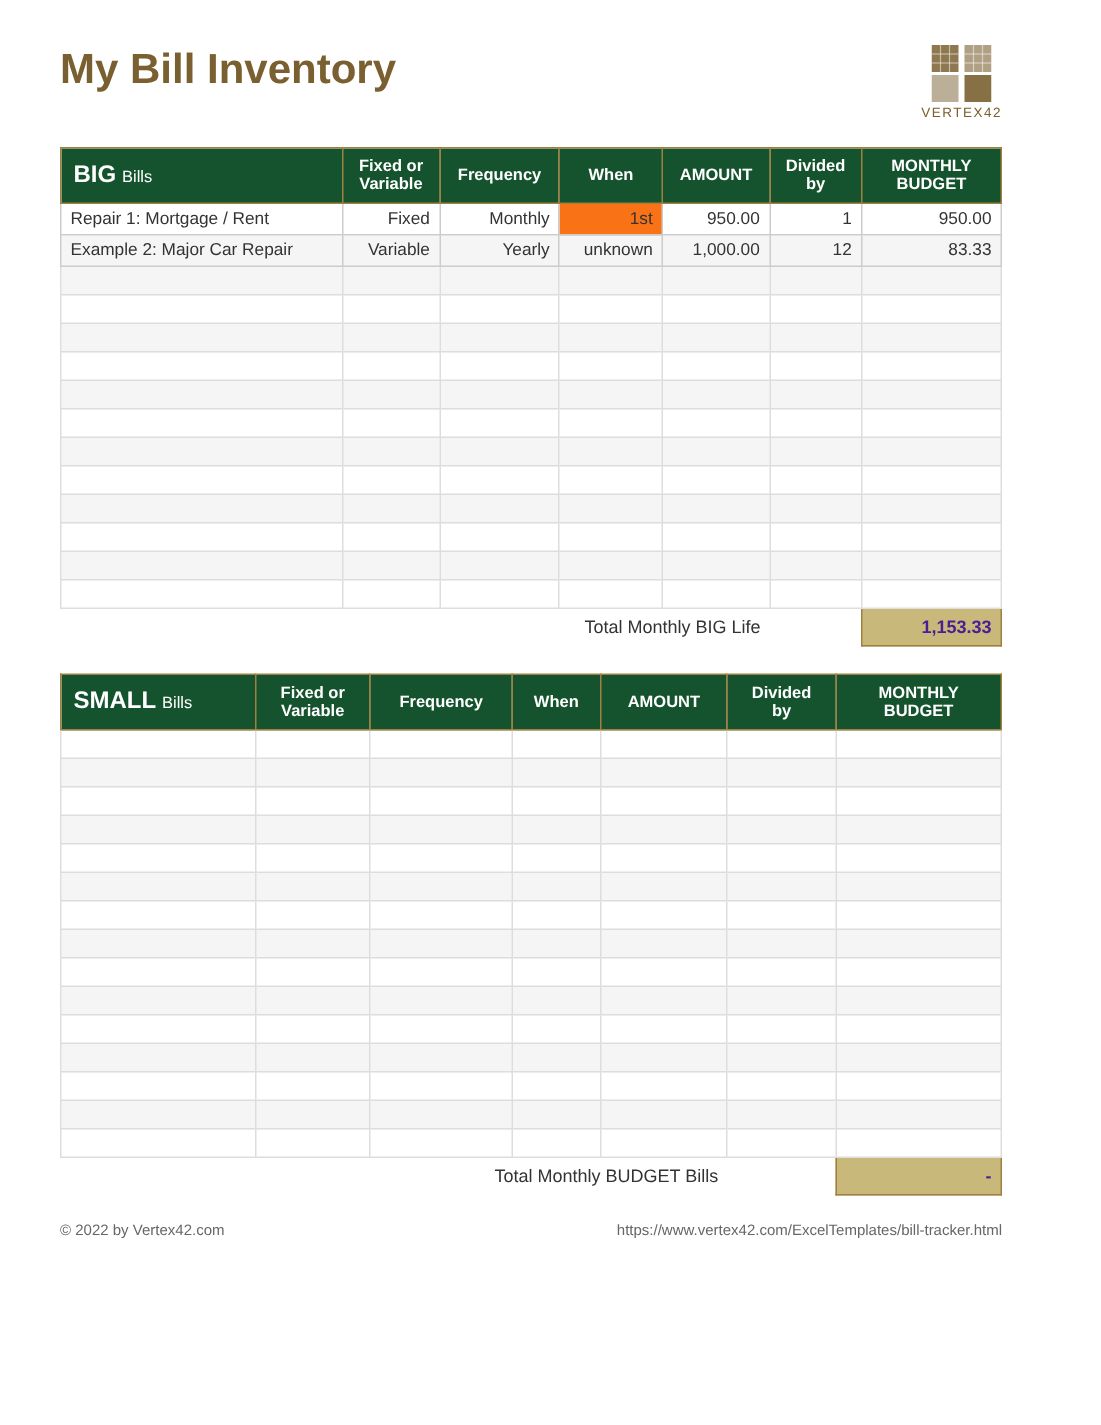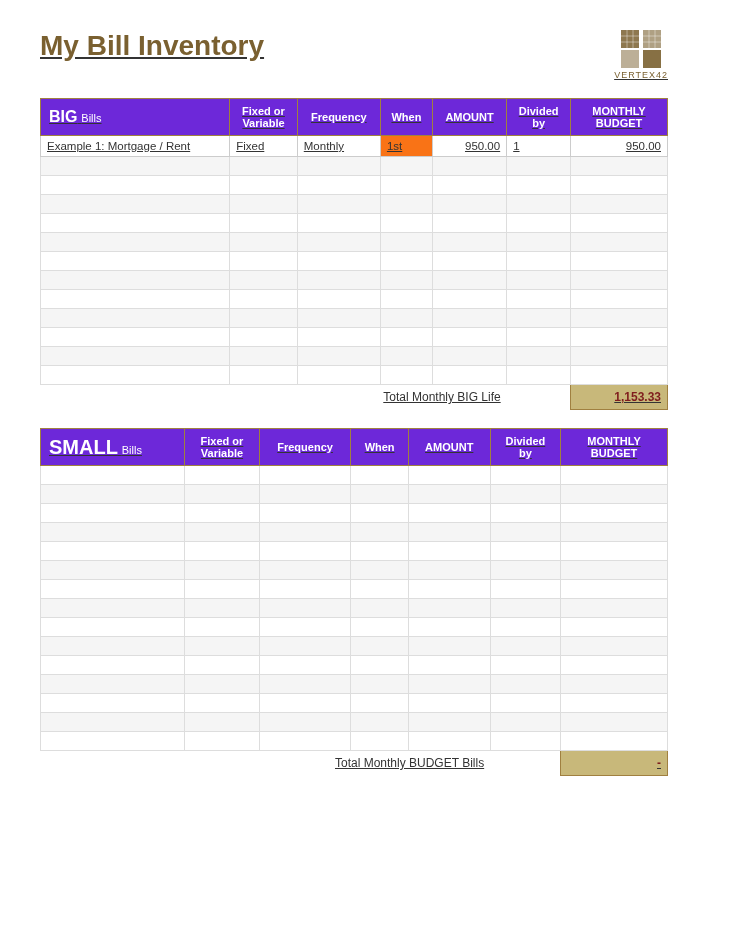--- a/index.html
+++ b/index.html
@@ -9,21 +9,20 @@
       width: 734px;
       min-height: 950px;
       padding: 0;
       color: #333;
     }
     .page {
       width: 708px;
       min-height: 950px;
       background: #fff;
       padding: 30px 40px 20px 40px;
-      text-decoration: underline;
     }
     .header {
       display: flex;
       justify-content: space-between;
       align-items: flex-start;
       margin-bottom: 18px;
     }
     .page-title {
       font-size: 28px;
       font-weight: bold;
@@ -48,75 +47,75 @@
     
     .section {
       margin-bottom: 18px;
     }
     table {
       width: 100%;
       border-collapse: collapse;
       font-size: 12px;
     }
     .header-row th {
-      background-color: #6d28d9;
+      background-color: #14532d;
       color: #fff;
       padding: 6px 6px;
       text-align: center;
       font-weight: bold;
       border: 1px solid #a08040;
       vertical-align: middle;
       font-size: 11px;
     }
     .header-row th.bills-col {
       text-align: left;
       font-size: 14px;
       padding-left: 8px;
     }
     .header-row th .big-label {
       font-size: 16px;
       font-weight: bold;
     }
     .header-row th .small-label {
-      font-size: 20px;
+      font-size: 16px;
       font-weight: bold;
     }
     .header-row th .bills-text {
       font-size: 11px;
       font-weight: normal;
     }
     table tbody tr td {
       border: 1px solid #ccc;
       padding: 4px 6px;
       font-size: 11.5px;
       height: 20px;
       background: #fff;
     }
     table tbody tr:nth-child(even) td {
       background: #f5f5f5;
     }
-    td.center { text-align: left; }
+    td.center { text-align: right; }
     td.right { text-align: right; }
     td.bills-name { text-align: left; }
 
     .total-row td {
       background: #fff !important;
       border: none !important;
       text-align: right;
       font-size: 12px;
       padding: 5px 6px;
     }
     .total-row td.total-label {
       font-weight: normal;
       color: #333;
     }
     .total-row td.total-value {
       background: #c8b87a !important;
       font-weight: bold;
-      color: #7f1d1d;
+      color: #4c1d95;
       border: 1px solid #a08040 !important;
       min-width: 80px;
       text-align: right;
       padding-right: 6px;
     }
 
     .footer {
       display: flex;
       justify-content: space-between;
       margin-top: 12px;
@@ -173,27 +172,36 @@
           <th>Fixed or<br>Variable</th>
           <th>Frequency</th>
           <th>When</th>
           <th>AMOUNT</th>
           <th>Divided<br>by</th>
           <th>MONTHLY<br>BUDGET</th>
         </tr>
       </thead>
       <tbody id="big-bills-body">
           <tr class="data-row">
-      <td class="bills-name" style="background:#fff">Example 1: Mortgage / Rent</td>
+      <td class="bills-name" style="background:#fff">Repair 1: Mortgage / Rent</td>
       <td class="center" style="background:#fff">Fixed</td>
       <td class="center" style="background:#fff">Monthly</td>
       <td class="center" style="background:#f97316">1st</td>
       <td class="right" style="background:#fff">950.00</td>
       <td class="center" style="background:#fff">1</td>
       <td class="right" style="background:#fff">950.00</td>
+    </tr>
+          <tr class="data-row">
+      <td class="bills-name" style="background:#f5f5f5">Example 2: Major Car Repair</td>
+      <td class="center" style="background:#f5f5f5">Variable</td>
+      <td class="center" style="background:#f5f5f5">Yearly</td>
+      <td class="center" style="background:#f5f5f5">unknown</td>
+      <td class="right" style="background:#f5f5f5">1,000.00</td>
+      <td class="center" style="background:#f5f5f5">12</td>
+      <td class="right" style="background:#f5f5f5">83.33</td>
     </tr>
           <tr class="empty-row">
       <td style="background:#f5f5f5"></td>
       <td style="background:#f5f5f5"></td>
       <td style="background:#f5f5f5"></td>
       <td style="background:#f5f5f5"></td>
       <td style="background:#f5f5f5"></td>
       <td style="background:#f5f5f5"></td>
       <td style="background:#f5f5f5"></td>
     </tr>
@@ -459,13 +467,17 @@
     </tr>
           <tr class="total-row">
     <td colspan="5" class="total-label">Total Monthly BUDGET Bills</td>
     <td></td>
     <td class="total-value right">-</td>
   </tr>
         </tbody>
     </table>
   </div>
 
+  <div class="footer">
+    <span>© 2022 by Vertex42.com</span>
+    <span>https://www.vertex42.com/ExcelTemplates/bill-tracker.html</span>
+  </div>
 </div>
 
 </body></html>

